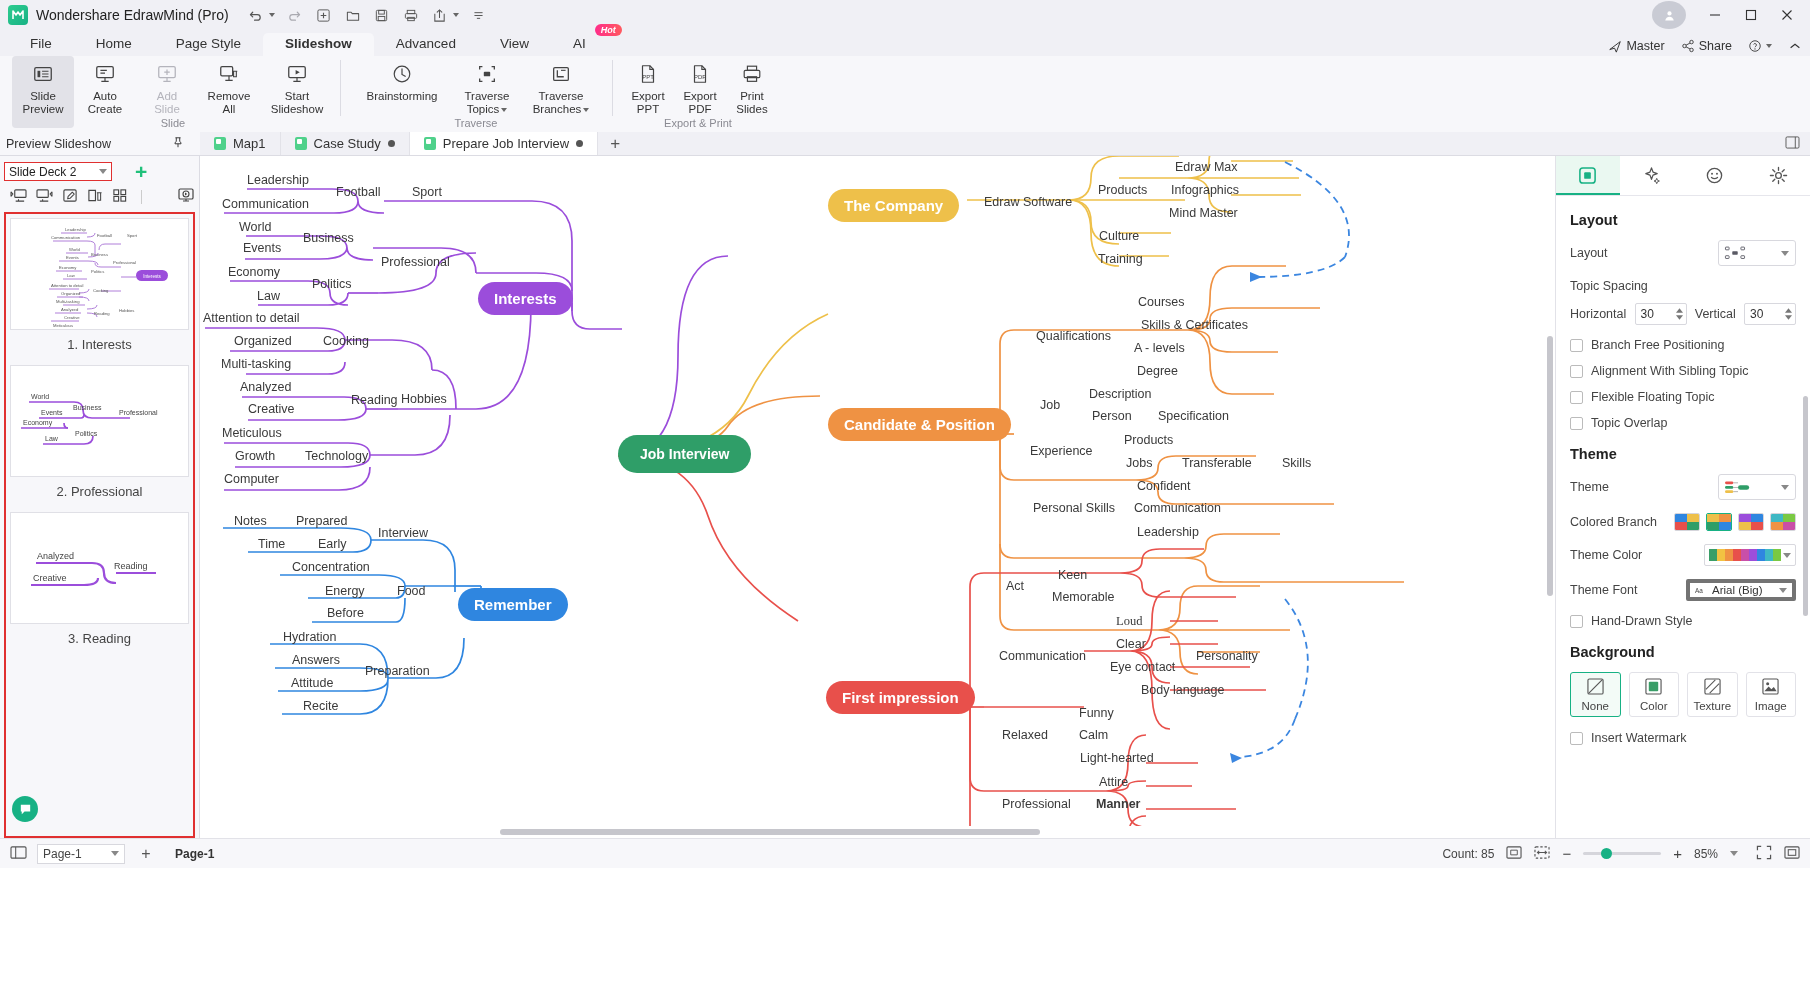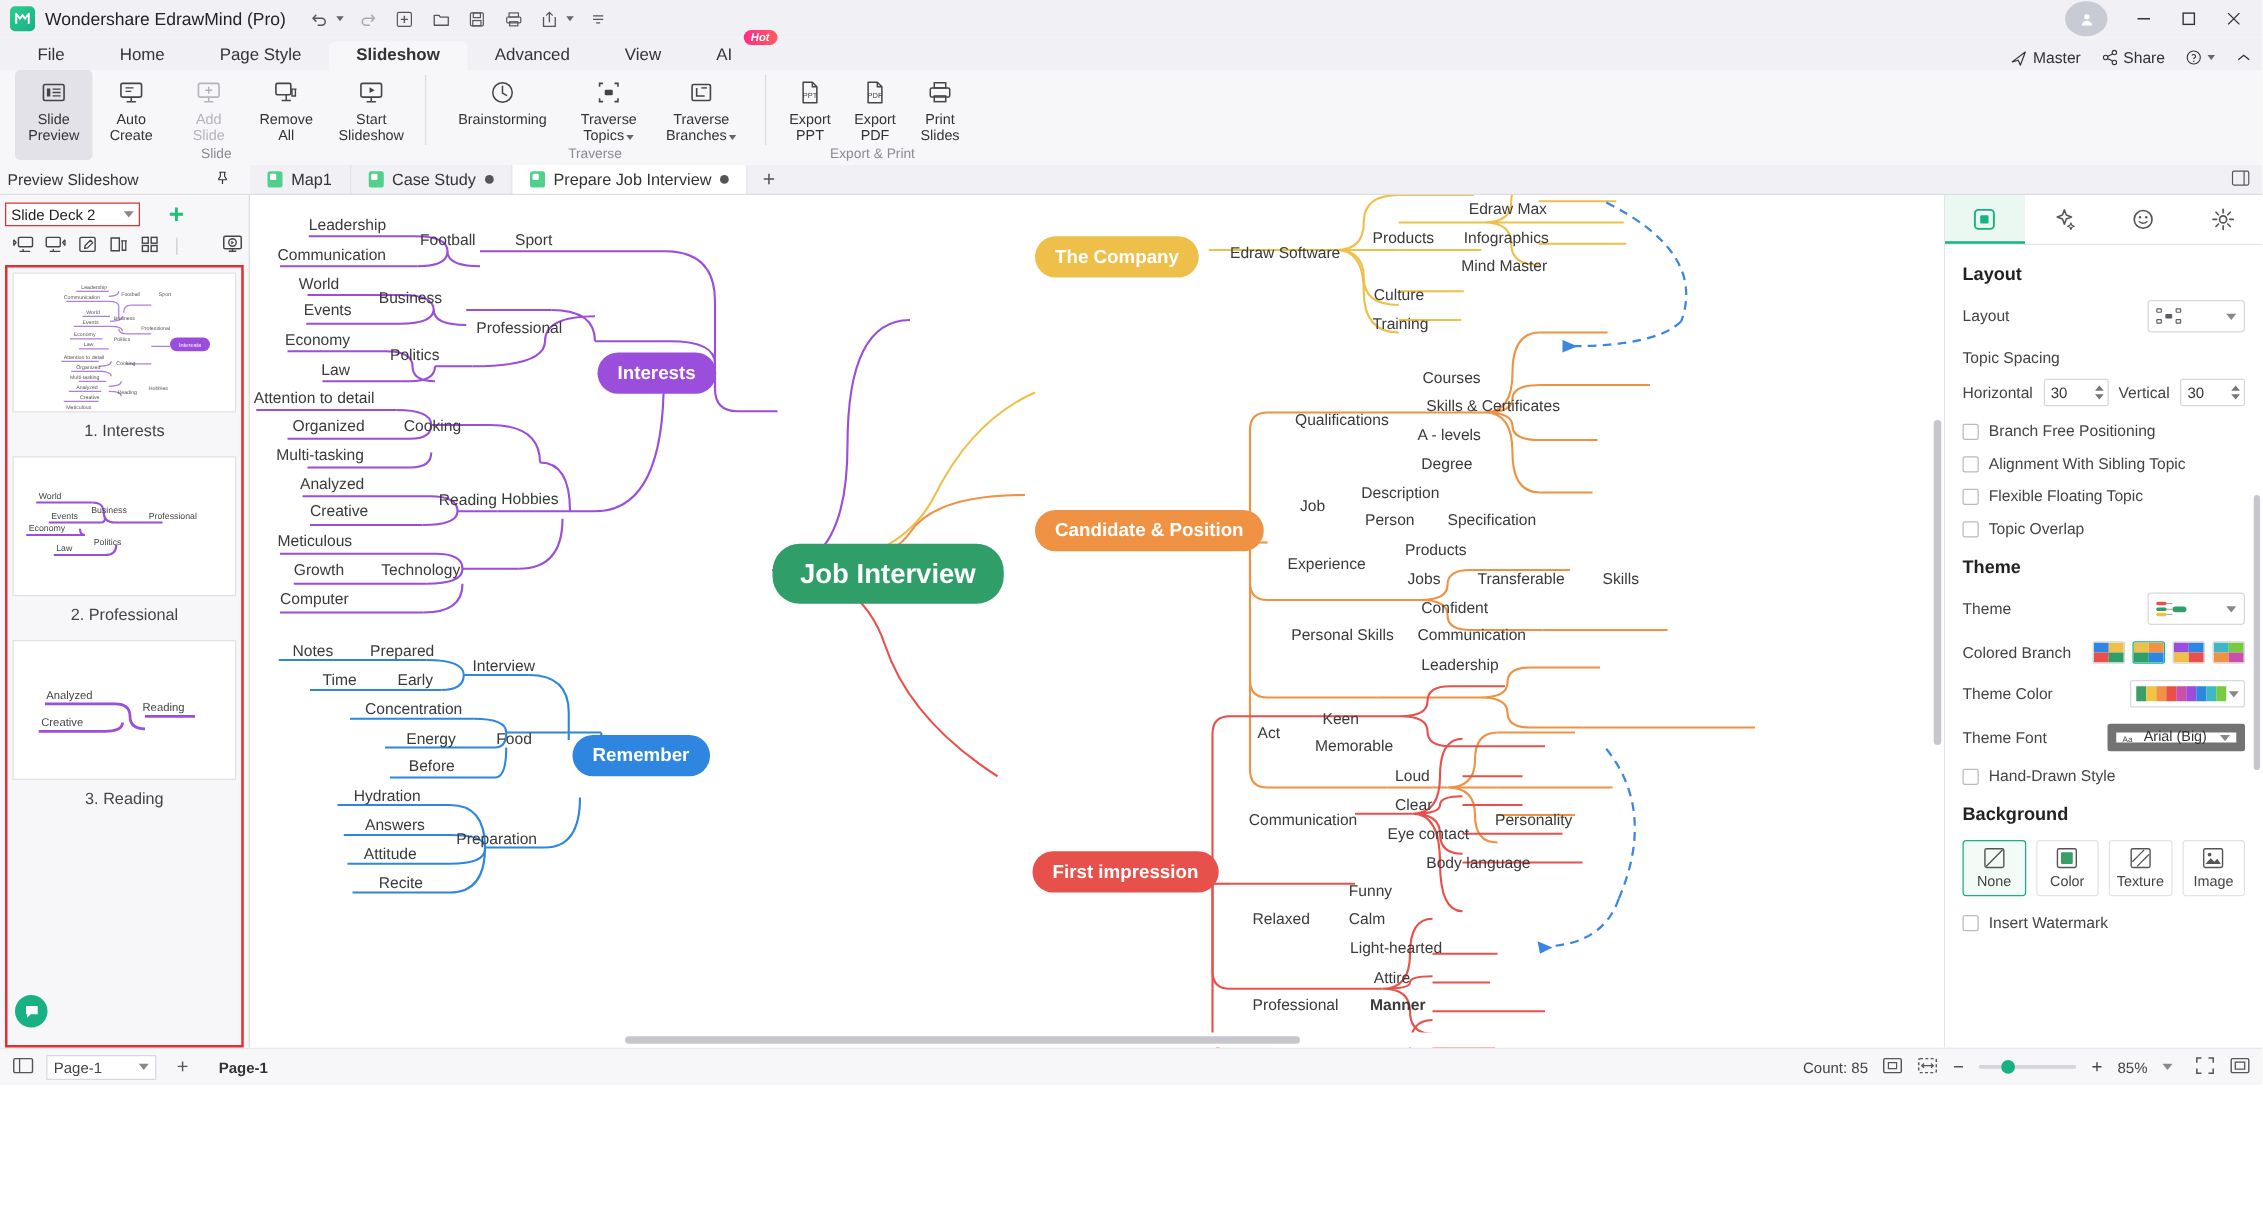--- a/index.html
+++ b/index.html
@@ -81,21 +81,21 @@
      background:#17b184; display:flex;align-items:center;justify-content:center;}
   
   .canvas { flex:1; background:#fff; position:relative; overflow:hidden;}
   .hscroll { position:absolute; left:0; right:0; bottom:0; height:12px; background:#fff;}
   .hscroll .thumb{ position:absolute; left:300px; width:540px; top:3px; height:6px; background:#c6c6cc; border-radius:3px;}
   .vscroll { position:absolute; right:0; top:0; bottom:12px; width:10px;}
   .vscroll .thumb{ position:absolute; top:180px; height:260px; left:2px; width:6px; background:#c6c6cc; border-radius:3px;}
   
   .node { position:absolute; font-size:12.5px; color:#3a3a3a; white-space:nowrap;}
   .root {
-    position:absolute; background:#2f9e68; color:#fff; font-size:22px; font-weight:bold;
+    position:absolute; background:#2f9e68; color:#fff; font-size:14px; font-weight:bold;
     border-radius:22px; padding:11px 22px; white-space:nowrap;
   }
   .mainbranch { position:absolute; color:#fff; font-weight:bold; font-size:15px; border-radius:17px;
      padding:8px 16px; white-space:nowrap;}
   
   .proppanel { width:255px; background:#fff; border-left:1px solid #e2e2e8; display:flex; flex-direction:column;}
   .propTabs { height:40px; display:flex; border-bottom:1px solid #e6e6ec;}
   .propTab { flex:1; display:flex; align-items:center; justify-content:center; position:relative;}
   .propTab.active { background:#eaf8f1;}
   .propTab.active::after{content:"";position:absolute;left:0;right:0;bottom:0;height:2.5px;background:#17b184;}
@@ -111,21 +111,21 @@
   .cbrow { display:flex; align-items:center; gap:8px; margin-bottom:12px; font-size:12.5px; color:#444;}
   .cbox { width:13px;height:13px;border:1px solid #bbb;border-radius:2px;background:#fff;}
   .swatchrow { display:flex; gap:6px;}
   .swatch { width:26px;height:18px;border:1px solid #d5d5db;border-radius:2px; display:grid;
      grid-template-columns:1fr 1fr; grid-template-rows:1fr 1fr; overflow:hidden;}
   .swatch.sel { border:1.5px solid #17b184;}
   .themecolorbox{ width:92px;height:22px;border:1px solid #d8d8de;border-radius:2px;display:flex;align-items:center;
       justify-content:space-between;padding:0 4px;}
   .palette{display:flex;}
   .palette i{display:block;width:8px;height:12px;}
-  .fontbox{ width:110px;height:22px;border:7px solid #737373;border-radius:2px;display:flex;align-items:center;
+  .fontbox{ width:110px;height:22px;border:4px solid #737373;border-radius:2px;display:flex;align-items:center;
       gap:4px;padding:0 5px;font-size:11.5px;color:#333;justify-content:space-between;}
   .bgrow { display:flex; gap:8px; margin-top:6px;}
   .bgopt { width:55px; height:45px; border:1px solid #e2e2e8; border-radius:3px; display:flex; flex-direction:column;
      align-items:center; justify-content:center; gap:5px; font-size:11.5px; color:#444;}
   .bgopt.sel { border-color:#17b184; background:#f3fbf7;}
   .ppscroll { position:absolute; right:2px; top:6px; width:5px; height:220px; background:#c6c6cc; border-radius:3px;}
   
   .status { height:30px; background:#f7f7fa; border-top:1px solid #e2e2e8; display:flex; align-items:center;
       padding:0 10px; font-size:12px; color:#444; gap:10px;}
   .pagesel { width:88px;height:20px;border:1px solid #d8d8de;background:#fff;display:flex;align-items:center;
@@ -768,21 +768,21 @@
         <div class="node" style="left: 926px; top: 300px;">Jobs</div>
         <div class="node" style="left: 982px; top: 300px;">Transferable</div>
         <div class="node" style="left: 1082px; top: 300px;">Skills</div>
         <div class="node" style="left: 833px; top: 345px;">Personal Skills</div>
         <div class="node" style="left: 937px; top: 323px;">Confident</div>
         <div class="node" style="left: 934px; top: 345px;">Communication</div>
         <div class="node" style="left: 937px; top: 369px;">Leadership</div>
         <div class="node" style="left: 806px; top: 423px;">Act</div>
         <div class="node" style="left: 858px; top: 412px;">Keen</div>
         <div class="node" style="left: 852px; top: 434px;">Memorable</div>
-        <div class="node" style="left: 916px; top: 458px;">Loud</div>
+        <div class="node" style="left: 916px; top: 458px; font-family: Liberation Serif, serif;">Loud</div>
         <div class="node" style="left: 799px; top: 493px;">Communication</div>
         <div class="node" style="left: 916px; top: 481px;">Clear</div>
         <div class="node" style="left: 910px; top: 504px;">Eye contact</div>
         <div class="node" style="left: 905px; top: 527px; margin-left: 36px;">Body language</div>
         <div class="node" style="left: 996px; top: 493px;">Personality</div>
         <div class="node" style="left: 879px; top: 550px;">Funny</div>
         <div class="node" style="left: 802px; top: 572px;">Relaxed</div>
         <div class="node" style="left: 879px; top: 572px;">Calm</div>
         <div class="node" style="left: 880px; top: 595px;">Light-hearted</div>
         <div class="node" style="left: 899px; top: 619px;">Attire</div>

